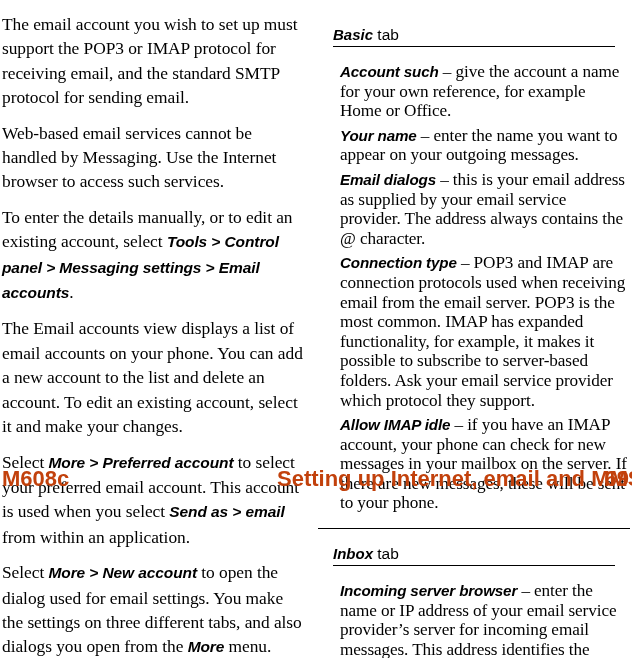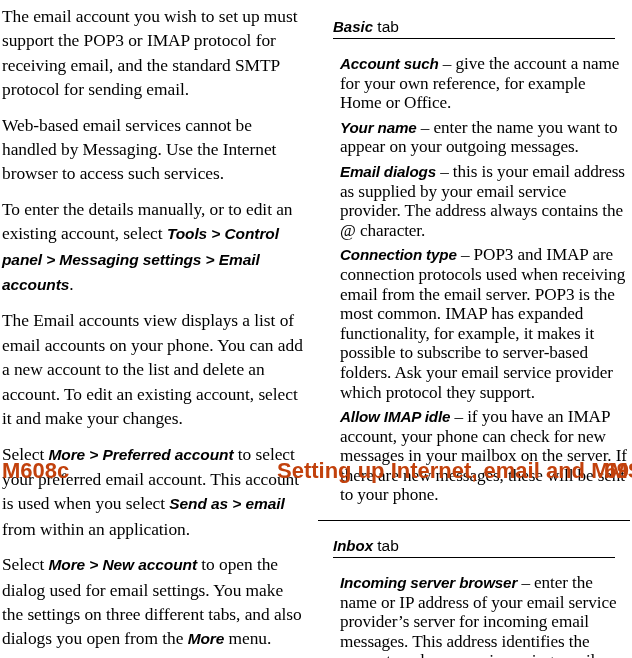--- a/index.html
+++ b/index.html
@@ -13,21 +13,21 @@
     width: 632px;
     height: 658px;
     position: relative;
     font-family: "Liberation Serif", serif;
     color: #000000;
     overflow: hidden;
   }
 
   .page {
     position: absolute;
-    left: 0; top: 0;
+    left: 0; top: 8px;
     width: 632px;
     height: 491px;
     padding-left: 28px;
   }
 
   
   .col {
     position: absolute;
     top: 0;
   }

